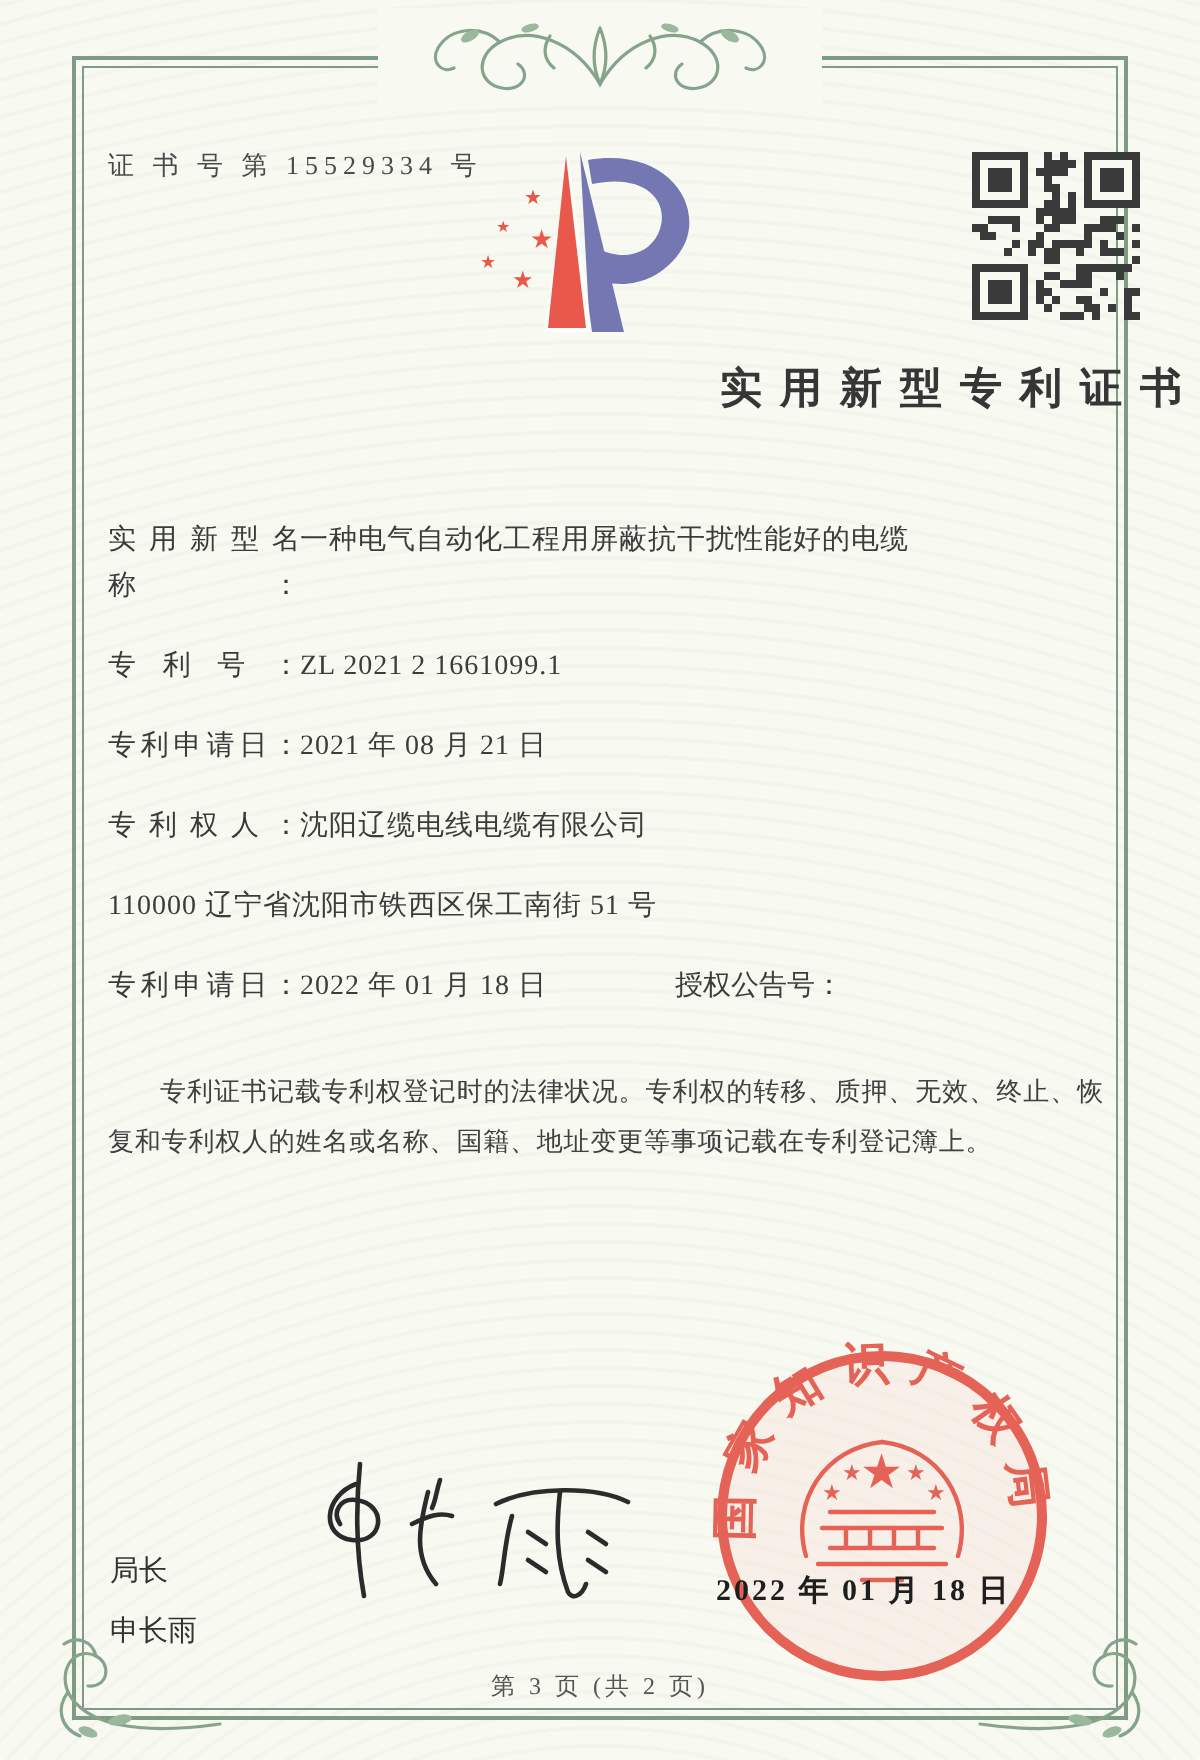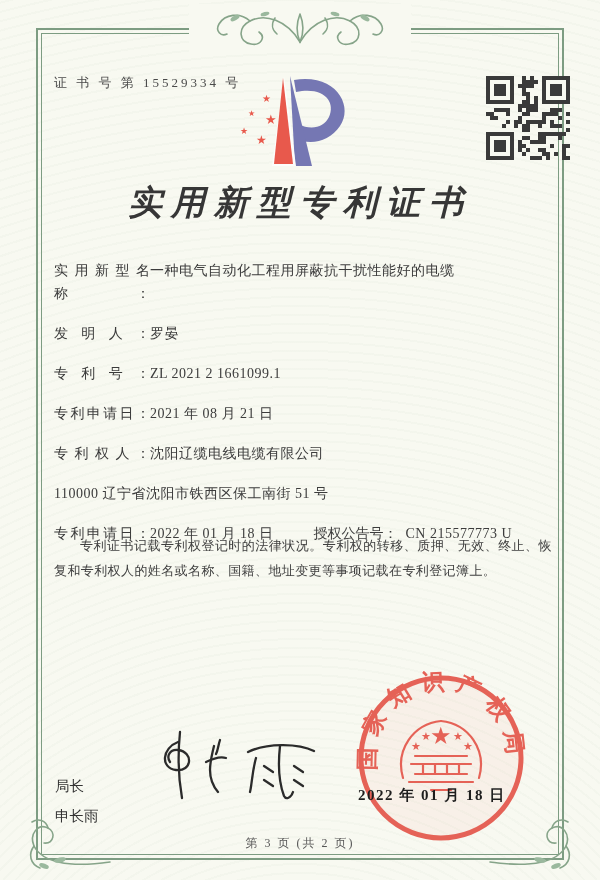--- a/index.html
+++ b/index.html
@@ -27,32 +27,32 @@
   .frame-inner{position:absolute;left:41px;top:33px;right:41px;bottom:25px;border:1px solid var(--border_green);}
   .ornament-top{position:absolute;top:4px;left:50%;transform:translateX(-50%);background:var(--background);padding:0 6px;}
   .flourish{position:absolute;bottom:6px;}
   .flourish.bl{left:20px;}
   .flourish.br{right:20px;transform:scaleX(-1);}
   
   .cert-no{position:absolute;left:54px;top:74px;font-size:13px;letter-spacing:3px;color:#4a4a4a;}
   .logo{position:absolute;left:232px;top:72px;}
   .qr{position:absolute;left:486px;top:76px;width:84px;height:84px;}
   .title{
-    position:absolute;top:180px;left:0;width:100%;text-align:center;
-    font-size:34px;font-weight:600;letter-spacing:9px;color:#363636;font-style:italic;
+    position:absolute;top:180px;left:0;width:100%;text-align:right;
+    font-size:21px;font-weight:600;letter-spacing:9px;color:#363636;
   }
   
   .fields{position:absolute;top:259px;left:54px;right:44px;font-size:14px;}
   .field-row{display:flex;align-items:baseline;margin-bottom:17px;line-height:23px;}
   .field-label{
     flex:none;display:inline-block;width:96px;margin-right:0;
     text-align:justify;text-align-last:justify;color:#3a3a3a;
   }
   .field-value{letter-spacing:.5px;}
-  .grant-pair2{margin-left:40px;display:flex;align-items:flex-start;}
+  .grant-pair2{margin-left:64px;display:flex;align-items:flex-start;}
   .grant-label2{margin-right:8px;}
   
   .body-text{position:absolute;top:533px;left:54px;right:48px;font-size:13px;line-height:25px;color:#404040;}
   .body-text p{text-indent:2em;text-align:justify;letter-spacing:.4px;}
   
   .signer{position:absolute;left:55px;top:744px;font-size:14.5px;line-height:30px;color:#333;margin-top:27px;}
   .signature{position:absolute;left:148px;top:726px;}
   
   .seal{position:absolute;left:354px;top:671px;opacity:.92;}
   .seal-date{
@@ -259,44 +259,39 @@
     </div>
 
   <div class="title">实用新型专利证书</div>
 
   <div class="fields">
     <div class="field-row">
       <span class="field-label">实用新型名称：</span>
       <span class="field-value">一种电气自动化工程用屏蔽抗干扰性能好的电缆</span>
     </div>
     <div class="field-row">
-      <span class="field-label">发明人：</span>
-      <span class="field-value">罗晏</span>
-    </div>
-    <div class="field-row">
       <span class="field-label">专利号：</span>
       <span class="field-value">ZL 2021 2 1661099.1</span>
     </div>
     <div class="field-row">
       <span class="field-label">专利申请日：</span>
       <span class="field-value">2021 年 08 月 21 日</span>
     </div>
     <div class="field-row">
       <span class="field-label">专利权人：</span>
       <span class="field-value">沈阳辽缆电线电缆有限公司</span>
     </div>
     <div class="field-row">
       <span class="field-value">110000 辽宁省沈阳市铁西区保工南街 51 号</span>
     </div>
     <div class="field-row">
       <span class="field-label">专利申请日：</span>
       <span class="field-value">2022 年 01 月 18 日</span>
       <span class="grant-pair2">
         <span class="grant-label2">授权公告号：</span>
-        <span class="field-value">CN 215577773 U</span>
       </span>
     </div>
   </div>
 
   <div class="body-text">
     <p>专利证书记载专利权登记时的法律状况。专利权的转移、质押、无效、终止、恢复和专利权人的姓名或名称、国籍、地址变更等事项记载在专利登记簿上。</p>
   </div>
 
   <div class="signer">
     <div>局长</div>

